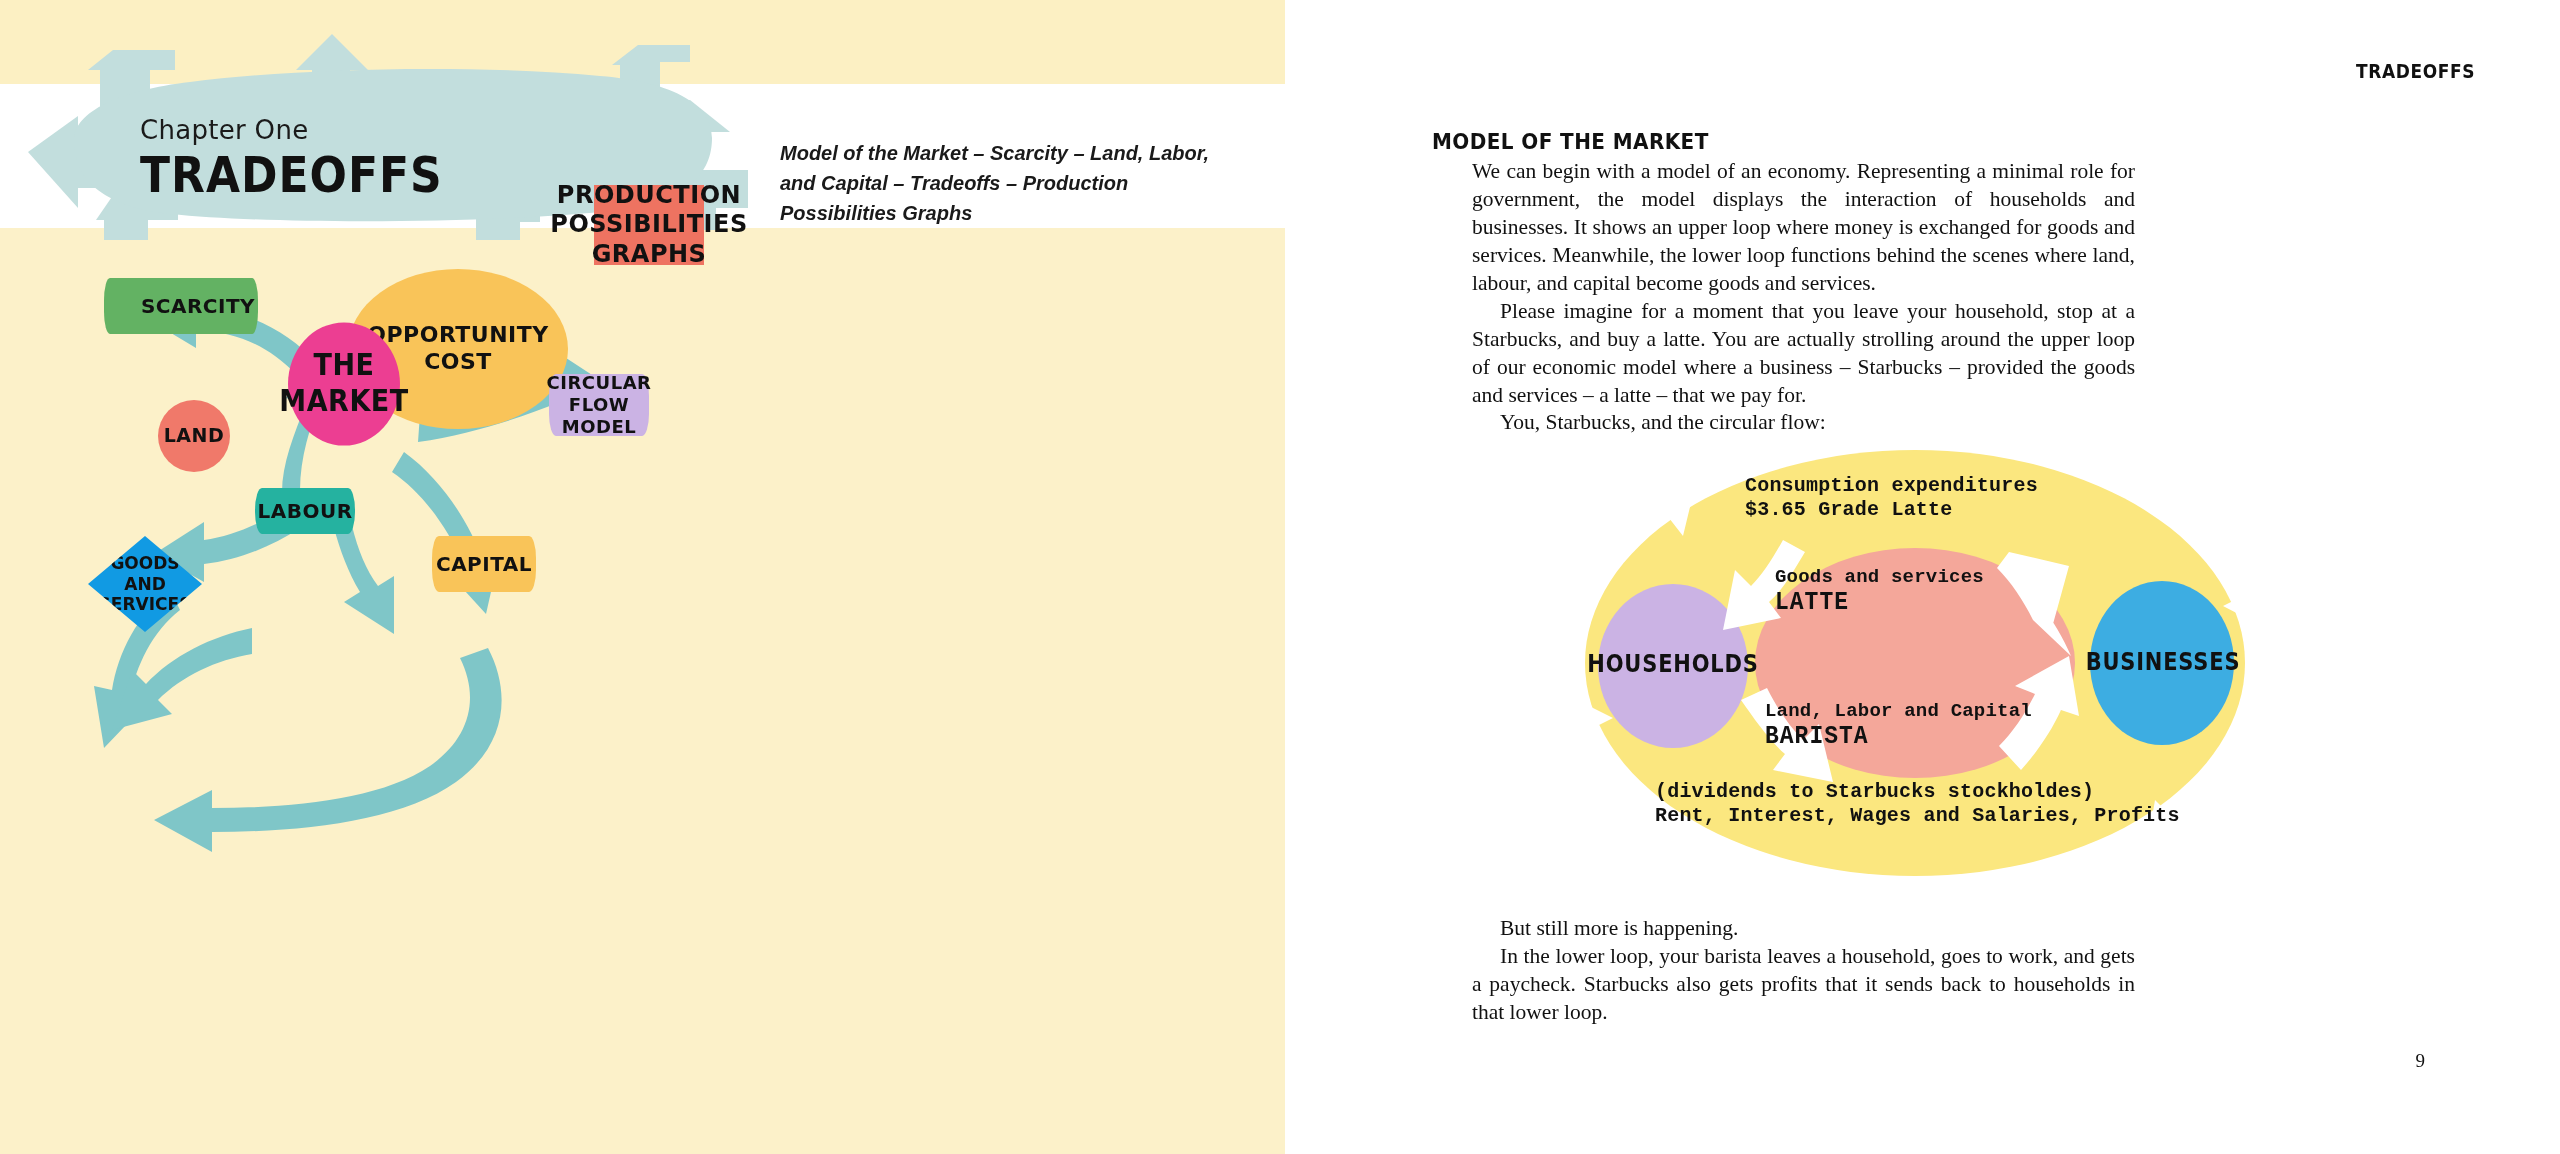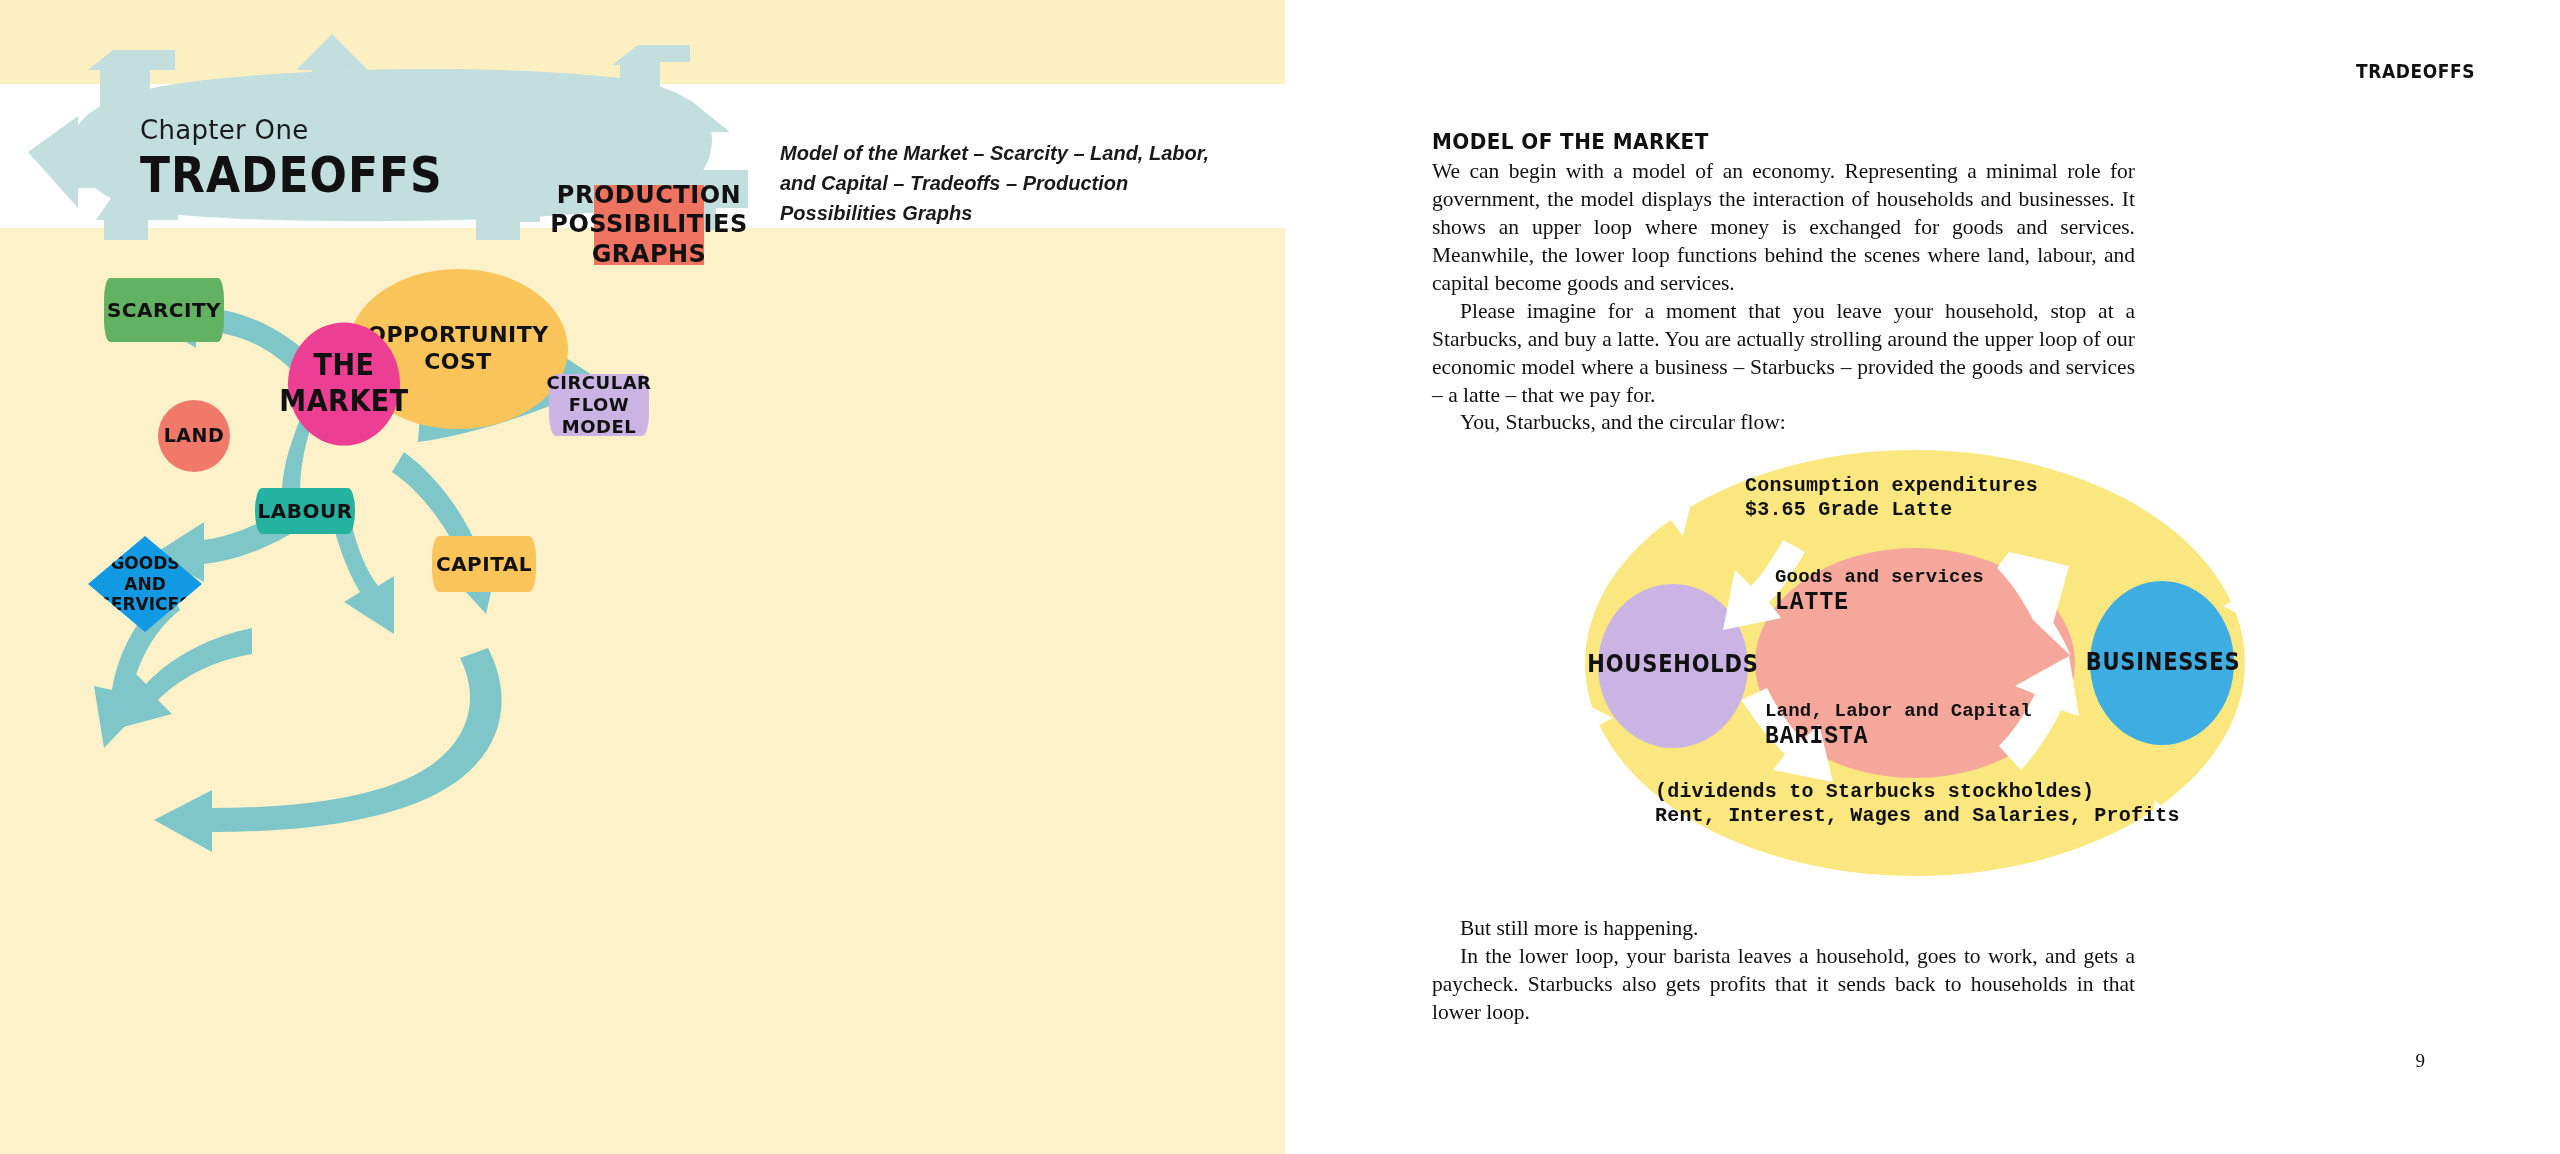--- a/index.html
+++ b/index.html
@@ -55,21 +55,21 @@
   }
   .col{position:absolute;left:147px;top:128px;width:703px;}
   .sec-head{
     font-family:"DejaVu Sans", sans-serif;
     font-size:20px;font-weight:bold;color:#111;letter-spacing:.4px;
     transform:scaleY(1.08);transform-origin:left top;margin-bottom:6px;
   }
   .body-text{
     font-family:"Liberation Serif", serif;
     font-size:21.5px;line-height:1.30;color:#111;text-align:justify;
-    text-align-last:left;hyphens:none;
+    text-align-last:left;hyphens:none;margin-left:40px;
   }
   .body-text p{margin:0;}
   .body-text p.ind{text-indent:28px;}
   .tail{position:absolute;left:147px;top:915px;width:703px;}
   .page-num{
     position:absolute;right:135px;bottom:82px;
     font-family:"Liberation Serif", serif;font-size:19px;color:#111;
   }
 
   .flow{position:absolute;left:100px;top:448px;width:1060px;height:430px;}
@@ -161,21 +161,21 @@
       <div class="mm-node" style="left:596px;top:-45px;width:0;height:0;"></div>
       <div class="mm-node" style="left:597px;top:-46px;width:0;height:0;"></div>
       <div class="mm-node" style="left:598px;top:-47px;width:0;height:0;"></div>
 
       <div class="mm-node" style="left:594px;top:-43px;width:110px;height:80px;background:#ee7361;font-size:24px;white-space:pre-line;">
         <span>PRODUCTION
 POSSIBILITIES
 GRAPHS</span>
       </div>
 
-      <div class="mm-node" style="left:104px;top:50px;width:120px;height:64px;background:#63b263;border-radius:6px/22px;font-size:20px;">
+      <div class="mm-node" style="left:104px;top:50px;width:120px;height:56px;background:#63b263;border-radius:6px/22px;font-size:20px;padding-left:34px;">
         <span>SCARCITY</span>
       </div>
 
       <div class="mm-node" style="left:288px;top:100px;width:112px;height:112px;background:#ec3e92;border-radius:50%;font-size:27px;white-space:pre-line;transform:scaleY(1.1);">
         <span>THE
 MARKET</span>
       </div>
 
       <div class="mm-node" style="left:158px;top:172px;width:72px;height:72px;background:#f0796a;border-radius:50%;font-size:19px;">
         <span>LAND</span>

